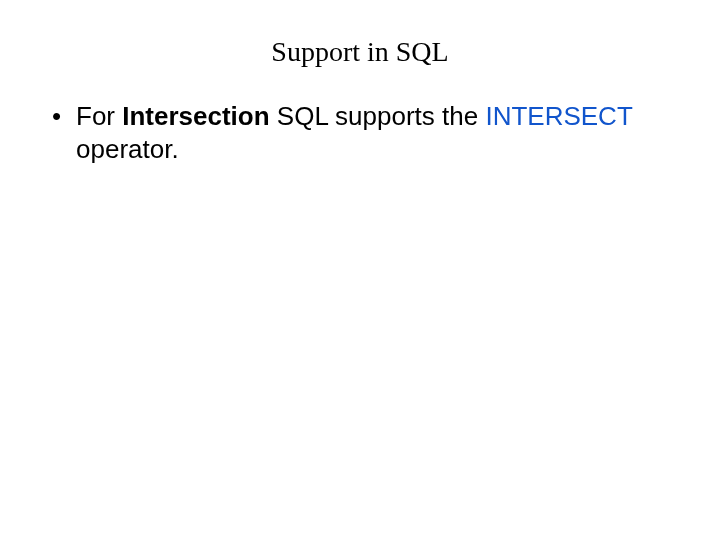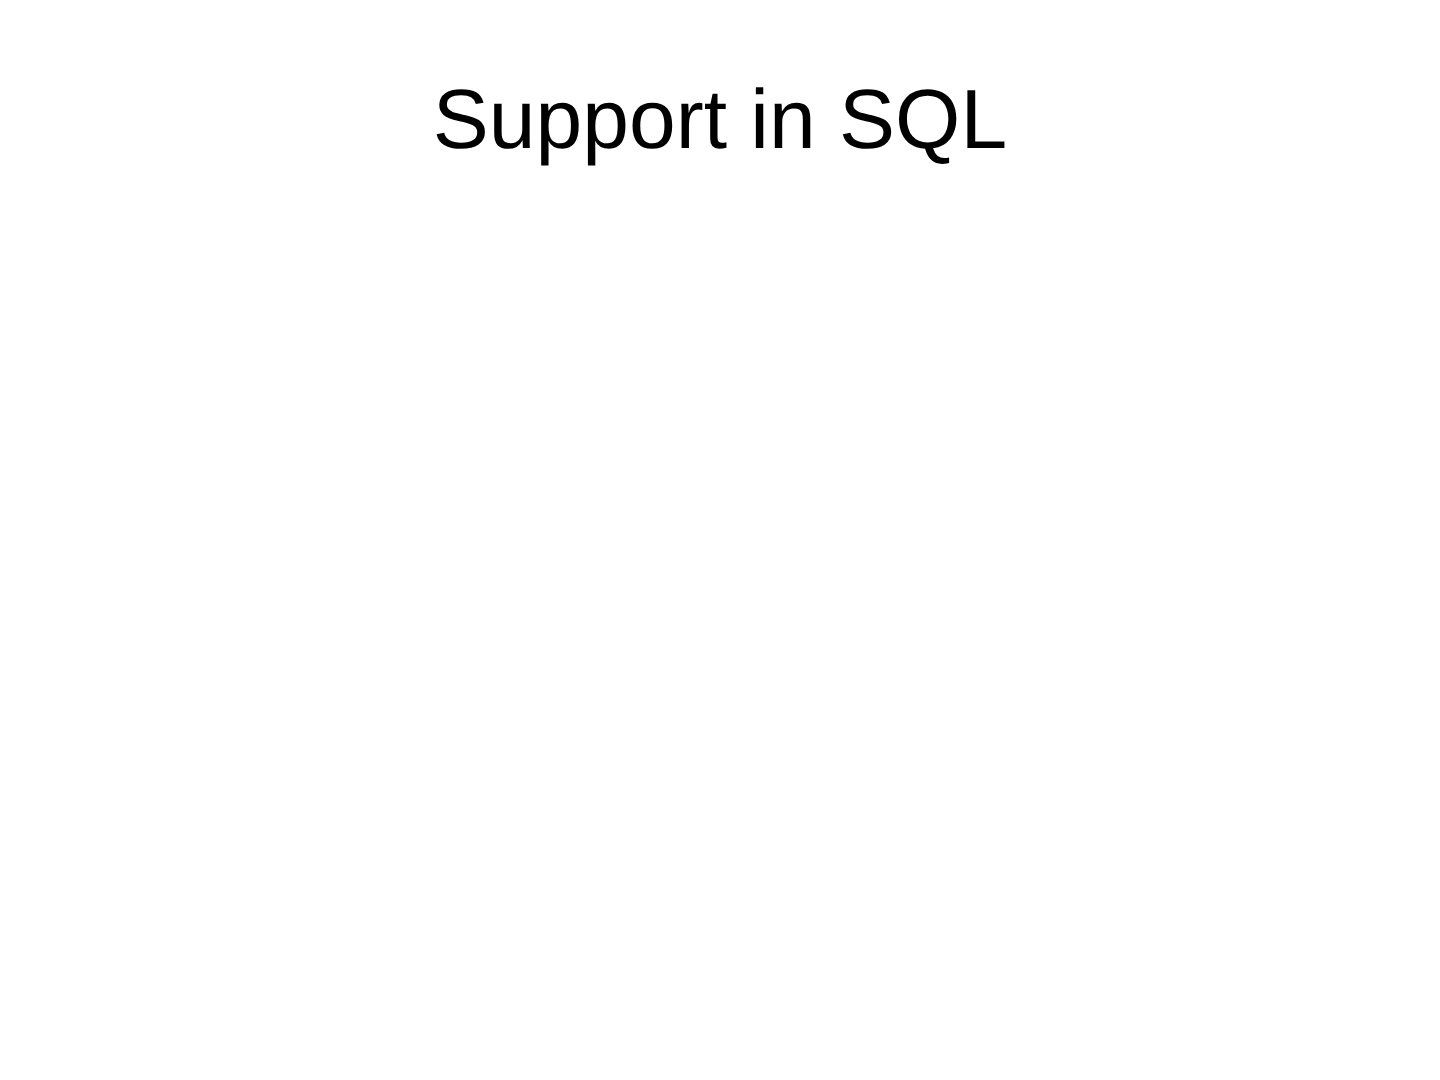--- a/index.html
+++ b/index.html
@@ -11,24 +11,25 @@
       width: 720px;
       height: 540px;
       background: #ffffff;
       font-family: Arial, Helvetica, sans-serif;
       color: #000000;
       padding: 32px 48px;
       overflow: hidden;
     }
     .slide-title {
       text-align: center;
-      font-size: 42px;
+      font-size: 28px;
       font-weight: 400;
       margin-bottom: 32px;
       margin-top: 4px;
+      font-family: Liberation Serif, serif;
     }
     .bullet-list {
       list-style: none;
     }
     .bullet-item {
       position: relative;
       padding-left: 28px;
       font-size: 26px;
       line-height: 1.25;
       margin-bottom: 44px;
@@ -46,13 +47,16 @@
     .keyword {
       color: #1155cc;
     }
   </style>
 </head>
 <body>
 
 <h1 class="slide-title">Support in SQL</h1>
 
 <ul class="bullet-list">
+  <li class="bullet-item">
+    <span>For </span><span class="bold">Intersection</span><span> SQL supports the </span><span class="keyword">INTERSECT</span><span> operator.</span>
+  </li>
 </ul>
 
 </body></html>

